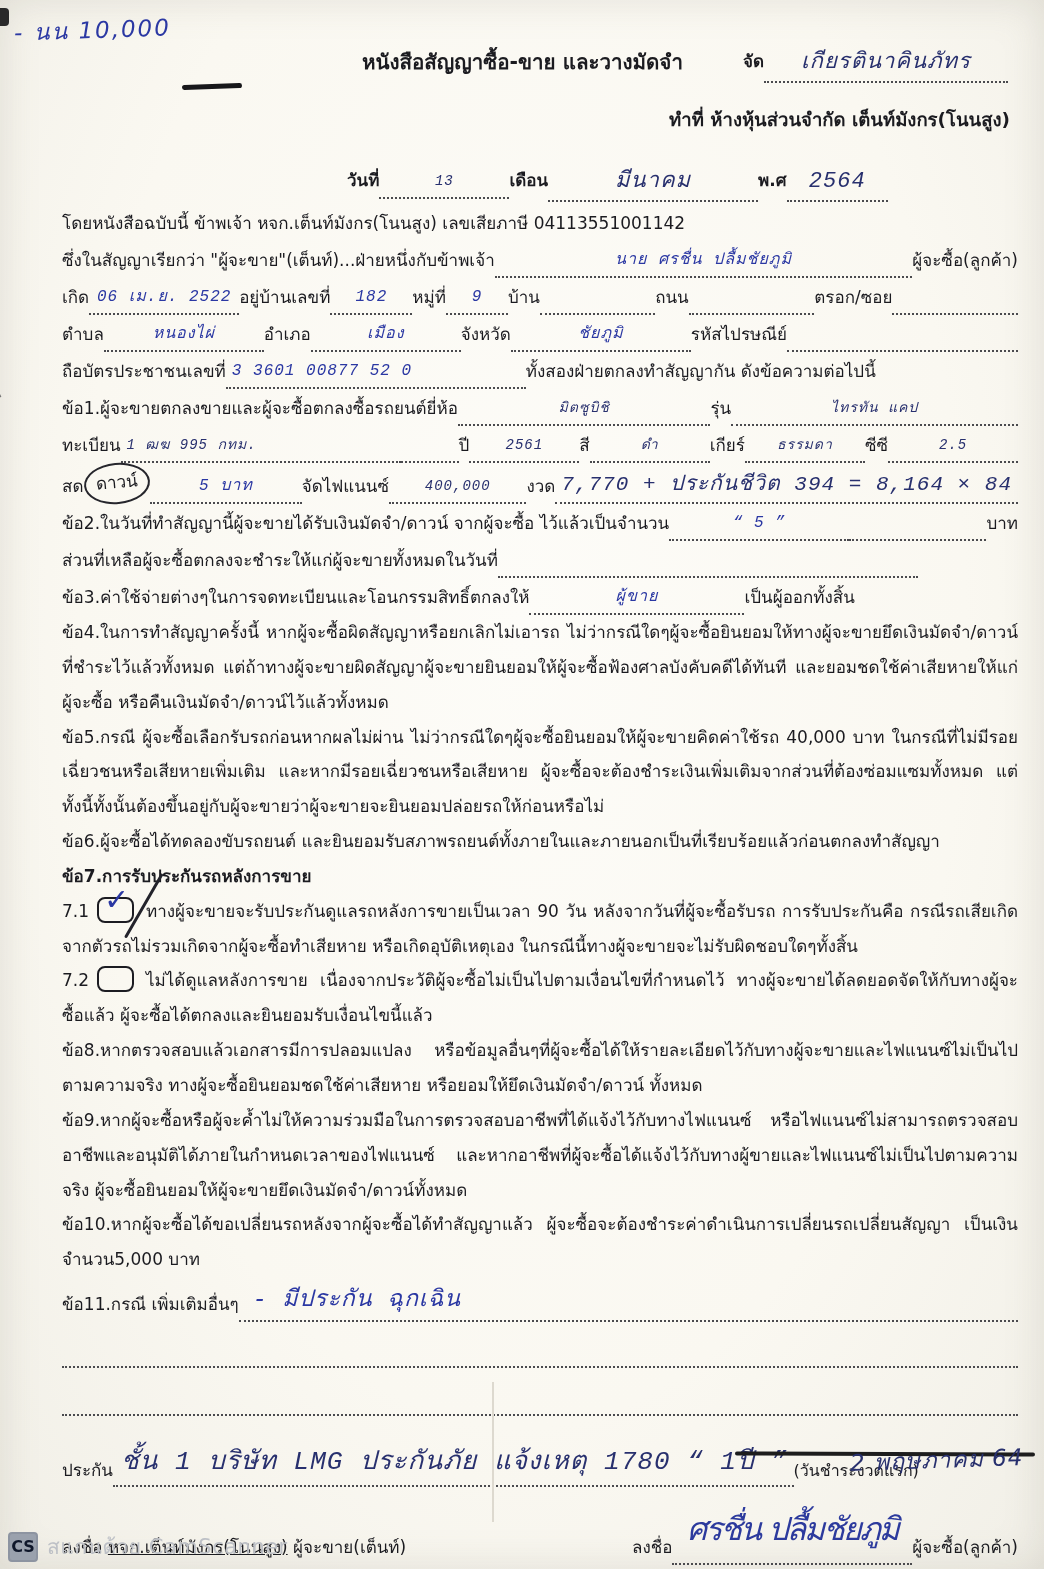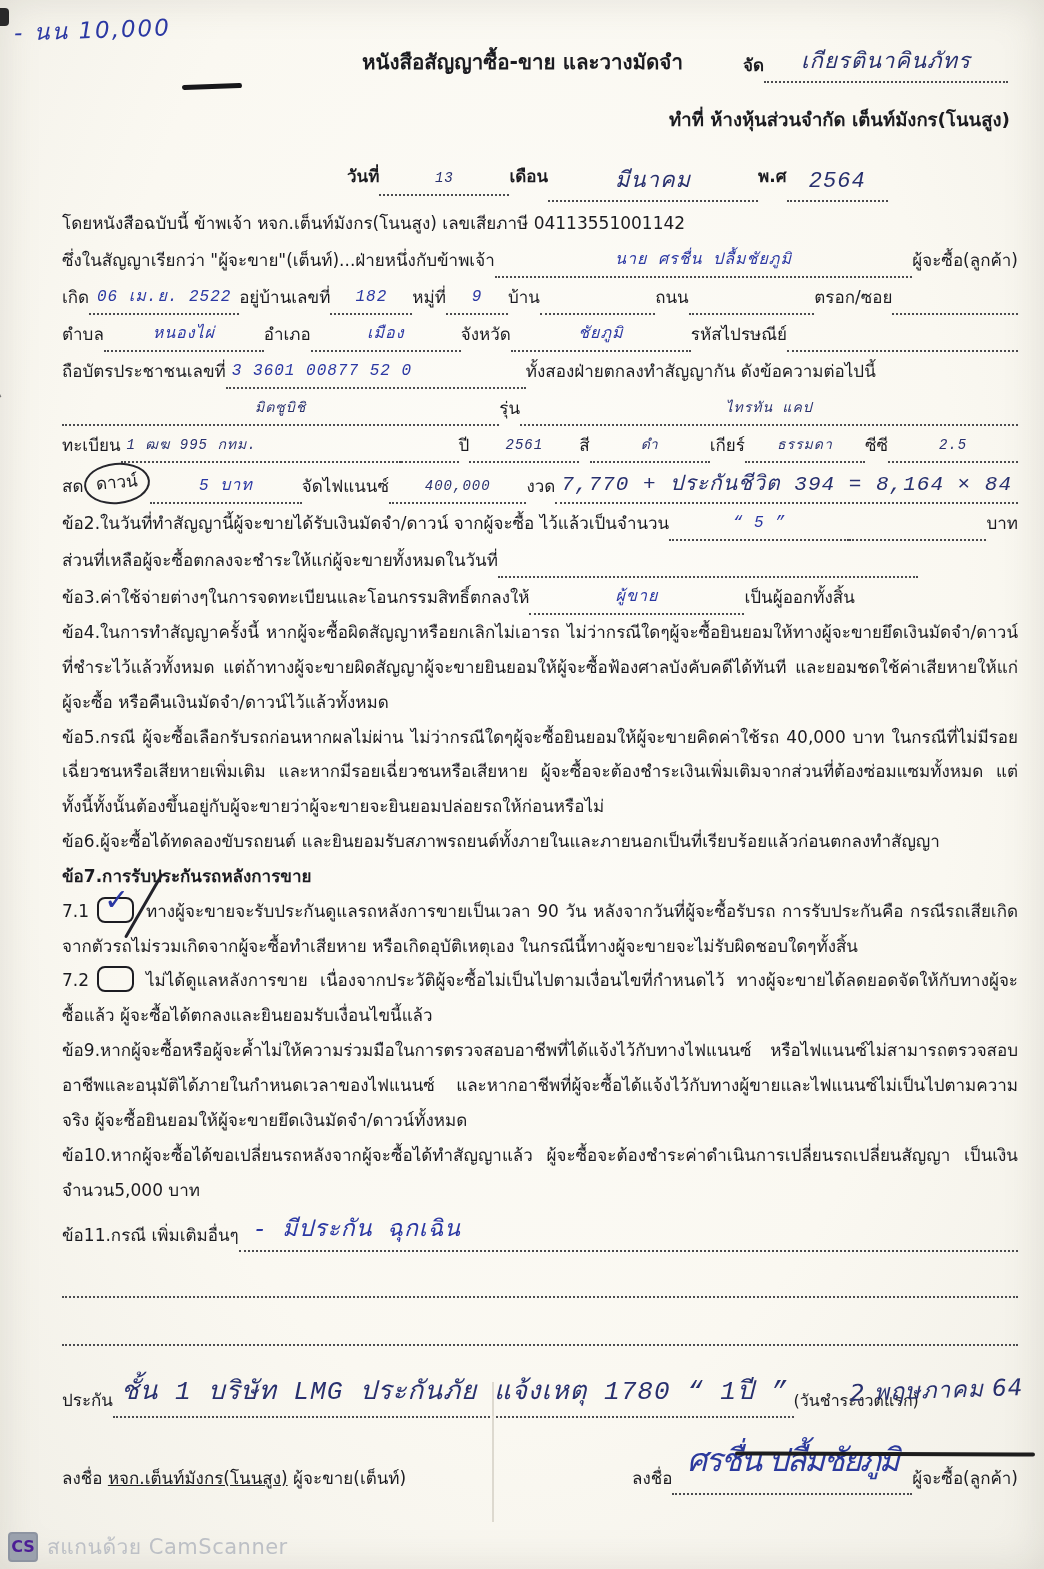--- a/index.html
+++ b/index.html
@@ -26,23 +26,23 @@
   .row { display:flex; align-items:flex-end; min-height:37px; }
   .blank { border-bottom:2px dotted #4a4a4e; text-align:center; padding:0 6px; }
   .blank .hw, .blank .hwd { margin-bottom:-4px;font-family:Liberation Mono, monospace; }
   .grow { flex:1 1 auto; }
   .lbl { white-space:nowrap; }
   .dotline { border-bottom:2px dotted #4a4a4e; height:34px; }
 
   
   .hdr-top { display:flex; align-items:flex-end; padding:30px 10px 0 300px; }
   .title { font-weight:bold; font-size:20.5px; white-space:nowrap; }
-  .arranged { display:flex; align-items:flex-end; margin-left:auto; width:265px; }
+  .arranged { display:flex; align-items:center; margin-left:auto; width:265px; }
   .made-at { text-align:right; padding:18px 8px 0 0; font-weight:bold; font-size:18.5px; }
-  .date-row { display:flex; align-items:flex-start; margin:20px 130px 4px 285px; }
+  .date-row { display:flex; align-items:center; margin:20px 130px 4px 285px; }
 
   
   .para { text-align:justify; }
   .b { font-weight:bold; }
 
   
   .clause7 { position:relative; }
   .pen-diag { position:absolute; left:99px; top:14px; width:3px; height:74px; background:#23232b; transform:rotate(30deg); transform-origin:top left; border-radius:2px; }
   .cb { display:inline-block; width:37px; height:26px; border:2.6px solid #1c1c22; border-radius:8px; position:relative; vertical-align:-6px; margin:0 12px 0 8px; }
   .cb .tick { position:absolute; left:5px; top:-14px; color:#2b38a3; font-size:30px; font-weight:bold; font-style:normal; line-height:1; }
@@ -64,21 +64,21 @@
 
   
   .artifact-dash { position:absolute; left:182px; top:84px; width:60px; height:5px; background:#17171a; border-radius:3px; transform:rotate(-2deg); }
   .artifact-speck { position:absolute; left:0; top:8px; width:9px; height:18px; background:#2a2a2a; border-radius:0 4px 4px 0; }
   .artifact-curve { position:absolute; left:-7px; top:392px; width:20px; height:28px; border:3px solid #777; border-color:transparent transparent transparent #777; border-radius:50%; transform:rotate(18deg); }
   .artifact-line { position:absolute; left:735px; top:1452px; width:300px; height:4px; background:#1d1d1d; border-radius:2px; transform:rotate(.2deg); }
   .artifact-crease { position:absolute; left:492px; top:1382px; width:2px; height:140px; background:#ddd9cf; }
 
   
   .cs-footer { position:absolute; left:8px; bottom:6px; display:flex; align-items:center; gap:9px; }
-  .cs-logo { width:30px; height:30px; background:#9aa1ad; color:#4c1d95; display:flex; align-items:center; justify-content:center; font-weight:bold; font-size:16px; border-radius:4px; border:2px solid #8d94a1; }
+  .cs-logo { width:30px; height:30px; background:#9aa1ad; color:#0f172a; display:flex; align-items:center; justify-content:center; font-weight:bold; font-size:16px; border-radius:4px; border:2px solid #8d94a1; }
   .cs-text { color:#bdc0c6; font-size:21px; letter-spacing:.5px; }
 </style>
 </head>
 <body>
 
 <div class="page">
 
   <div class="artifact-speck"></div>
   <div class="artifact-dash"></div>
   <div class="artifact-curve"></div>
@@ -141,20 +141,21 @@
       <span class="blank grow"></span>
     </div>
 
     <div class="row">
       <span class="lbl">ถือบัตรประชาชนเลขที่</span>
       <span class="blank" style="width:300px; text-align:left"><span class="hw">3 3601 00877 52 0</span></span>
       <span class="lbl">ทั้งสองฝ่ายตกลงทำสัญญากัน ดังข้อความต่อไปนี้</span>
     </div>
 
     <div class="row">
+      <span class="lbl">ข้อ1.ผู้จะขายตกลงขายและผู้จะซื้อตกลงซื้อรถยนต์ยี่ห้อ</span>
       <span class="blank" style="flex:1.4"><span class="hwd">มิตซูบิชิ</span></span>
       <span class="lbl">รุ่น</span>
       <span class="blank" style="flex:1.6"><span class="hwd">ไทรทัน แคป</span></span>
     </div>
 
     <div class="row">
       <span class="lbl">ทะเบียน</span>
       <span class="blank" style="width:280px; text-align:left"><span class="hwd">1 ฒฆ 995 กทม.</span></span>
       <span class="blank" style="width:58px"></span>
       <span class="lbl">ปี</span>
@@ -198,20 +199,21 @@
     <p class="para">ข้อ5.กรณี ผู้จะซื้อเลือกรับรถก่อนหากผลไม่ผ่าน ไม่ว่ากรณีใดๆผู้จะซื้อยินยอมให้ผู้จะขายคิดค่าใช้รถ 40,000 บาท ในกรณีที่ไม่มีรอยเฉี่ยวชนหรือเสียหายเพิ่มเติม และหากมีรอยเฉี่ยวชนหรือเสียหาย ผู้จะซื้อจะต้องชำระเงินเพิ่มเติมจากส่วนที่ต้องซ่อมแซมทั้งหมด แต่ทั้งนี้ทั้งนั้นต้องขึ้นอยู่กับผู้จะขายว่าผู้จะขายจะยินยอมปล่อยรถให้ก่อนหรือไม่</p>
     <p class="para">ข้อ6.ผู้จะซื้อได้ทดลองขับรถยนต์ และยินยอมรับสภาพรถยนต์ทั้งภายในและภายนอกเป็นที่เรียบร้อยแล้วก่อนตกลงทำสัญญา</p>
 
     <div class="clause7">
       <div class="pen-diag"></div>
       <p class="para b">ข้อ7.การรับประกันรถหลังการขาย</p>
       <p class="para"><span>7.1</span><span class="cb"><span class="tick">✓</span></span><span>ทางผู้จะขายจะรับประกันดูแลรถหลังการขายเป็นเวลา 90 วัน หลังจากวันที่ผู้จะซื้อรับรถ การรับประกันคือ กรณีรถเสียเกิดจากตัวรถไม่รวมเกิดจากผู้จะซื้อทำเสียหาย หรือเกิดอุบัติเหตุเอง ในกรณีนี้ทางผู้จะขายจะไม่รับผิดชอบใดๆทั้งสิ้น</span></p>
       <p class="para"><span>7.2</span><span class="cb"></span><span>ไม่ได้ดูแลหลังการขาย เนื่องจากประวัติผู้จะซื้อไม่เป็นไปตามเงื่อนไขที่กำหนดไว้ ทางผู้จะขายได้ลดยอดจัดให้กับทางผู้จะซื้อแล้ว ผู้จะซื้อได้ตกลงและยินยอมรับเงื่อนไขนี้แล้ว</span></p>
     </div>
 
+    <p class="para">ข้อ8.หากตรวจสอบแล้วเอกสารมีการปลอมแปลง หรือข้อมูลอื่นๆที่ผู้จะซื้อได้ให้รายละเอียดไว้กับทางผู้จะขายและไฟแนนซ์ไม่เป็นไปตามความจริง ทางผู้จะซื้อยินยอมชดใช้ค่าเสียหาย หรือยอมให้ยึดเงินมัดจำ/ดาวน์ ทั้งหมด</p>
     <p class="para">ข้อ9.หากผู้จะซื้อหรือผู้จะค้ำไม่ให้ความร่วมมือในการตรวจสอบอาชีพที่ได้แจ้งไว้กับทางไฟแนนซ์ หรือไฟแนนซ์ไม่สามารถตรวจสอบอาชีพและอนุมัติได้ภายในกำหนดเวลาของไฟแนนซ์ และหากอาชีพที่ผู้จะซื้อได้แจ้งไว้กับทางผู้ขายและไฟแนนซ์ไม่เป็นไปตามความจริง ผู้จะซื้อยินยอมให้ผู้จะขายยึดเงินมัดจำ/ดาวน์ทั้งหมด</p>
     <p class="para">ข้อ10.หากผู้จะซื้อได้ขอเปลี่ยนรถหลังจากผู้จะซื้อได้ทำสัญญาแล้ว ผู้จะซื้อจะต้องชำระค่าดำเนินการเปลี่ยนรถเปลี่ยนสัญญา เป็นเงินจำนวน5,000 บาท</p>
 
     <div class="row">
       <span class="lbl">ข้อ11.กรณี เพิ่มเติมอื่นๆ</span>
       <span class="blank grow" style="text-align:left; padding-left:14px"><span class="hw" style="font-size:23px">- มีประกัน ฉุกเฉิน</span></span>
     </div>
 
     <div class="dotline" style="margin-top:12px"></div>
     <div class="dotline" style="margin-top:14px"></div>

